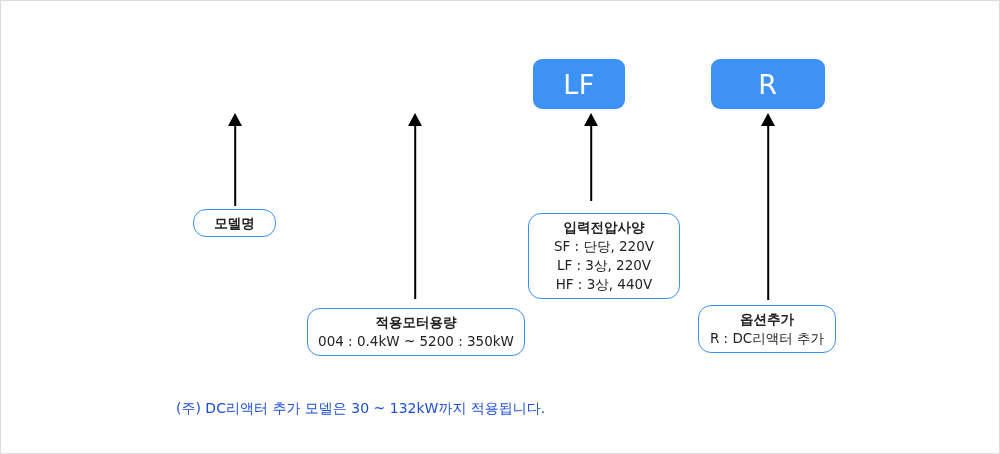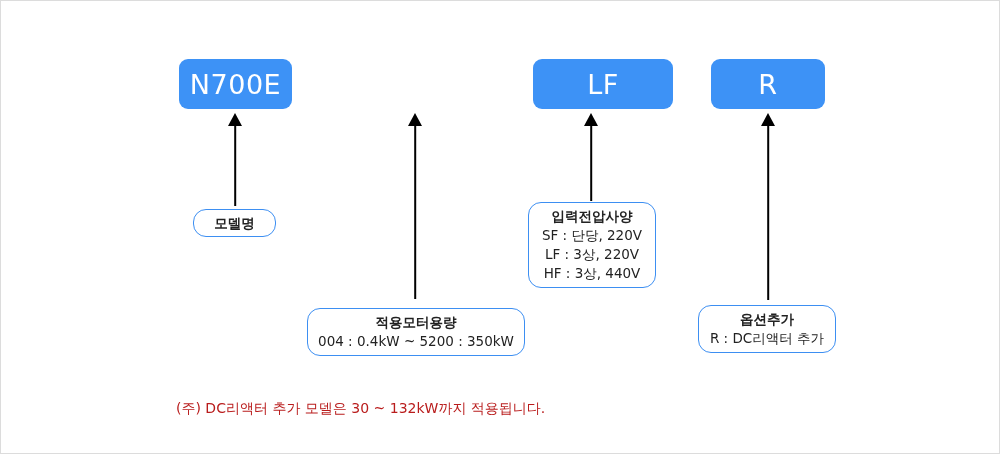--- a/index.html
+++ b/index.html
@@ -84,35 +84,32 @@
   .callout .line.title {
     font-weight: 700;
   }
 
   
   #footnote {
     position: absolute;
     left: 175px;
     top: 399px;
     font-size: 14px;
-    color: #b91c1c;
+    color: #1d4ed8;
     white-space: nowrap;
   }
 </style>
 </head>
 <body>
 
 <div id="canvas">
 
-  <div class="code-box" style="left:178px; top:58px; width:113px; height:50px;">
-    <span>N700E</span>
-  </div>
 
 
-  <div class="code-box" style="left:532px; top:58px; width:140px; height:50px;">
+  <div class="code-box" style="left:532px; top:58px; width:92px; height:50px;">
     <span>LF</span>
   </div>
 
   <div class="code-box" style="left:710px; top:58px; width:114px; height:50px;">
     <span>R</span>
   </div>
 
   <div class="connector" style="left:227px; top:112px; width:14px; height:93px;">
     <div class="head"></div>
     <div class="stem"></div>
@@ -135,21 +132,21 @@
 
   <div class="callout" style="left:192px; top:208px; width:83px; height:28px;">
     <span class="line title">모델명</span>
   </div>
 
   <div class="callout" style="left:306px; top:307px; width:218px; height:48px;">
     <span class="line title">적용모터용량</span>
     <span class="line">004 : 0.4kW ~ 5200 : 350kW</span>
   </div>
 
-  <div class="callout" style="left:527px; top:201px; width:128px; height:86px;">
+  <div class="callout" style="left:527px; top:212px; width:152px; height:86px;">
     <span class="line title">입력전압사양</span>
     <span class="line">SF : 단당, 220V</span>
     <span class="line">LF : 3상, 220V</span>
     <span class="line">HF : 3상, 440V</span>
   </div>
 
   <div class="callout" style="left:697px; top:304px; width:138px; height:48px;">
     <span class="line title">옵션추가</span>
     <span class="line">R : DC리액터 추가</span>
   </div>

